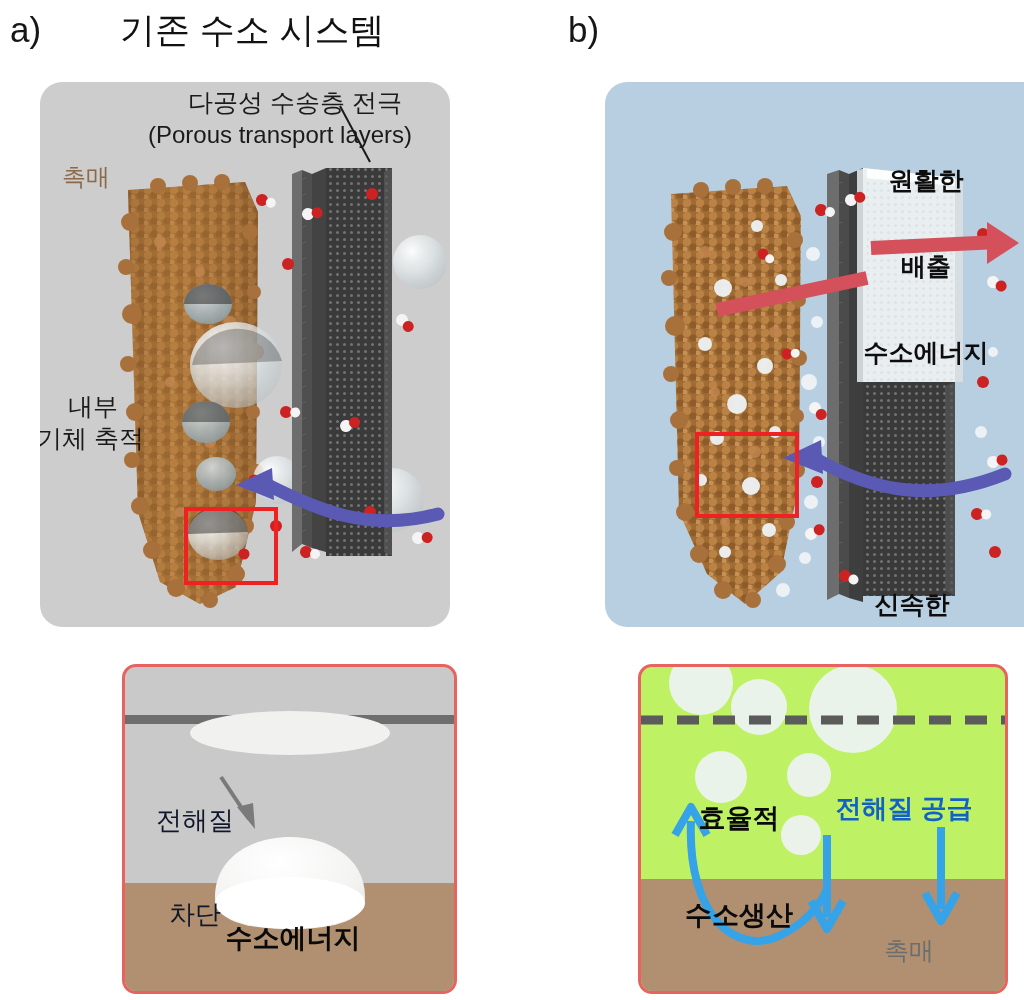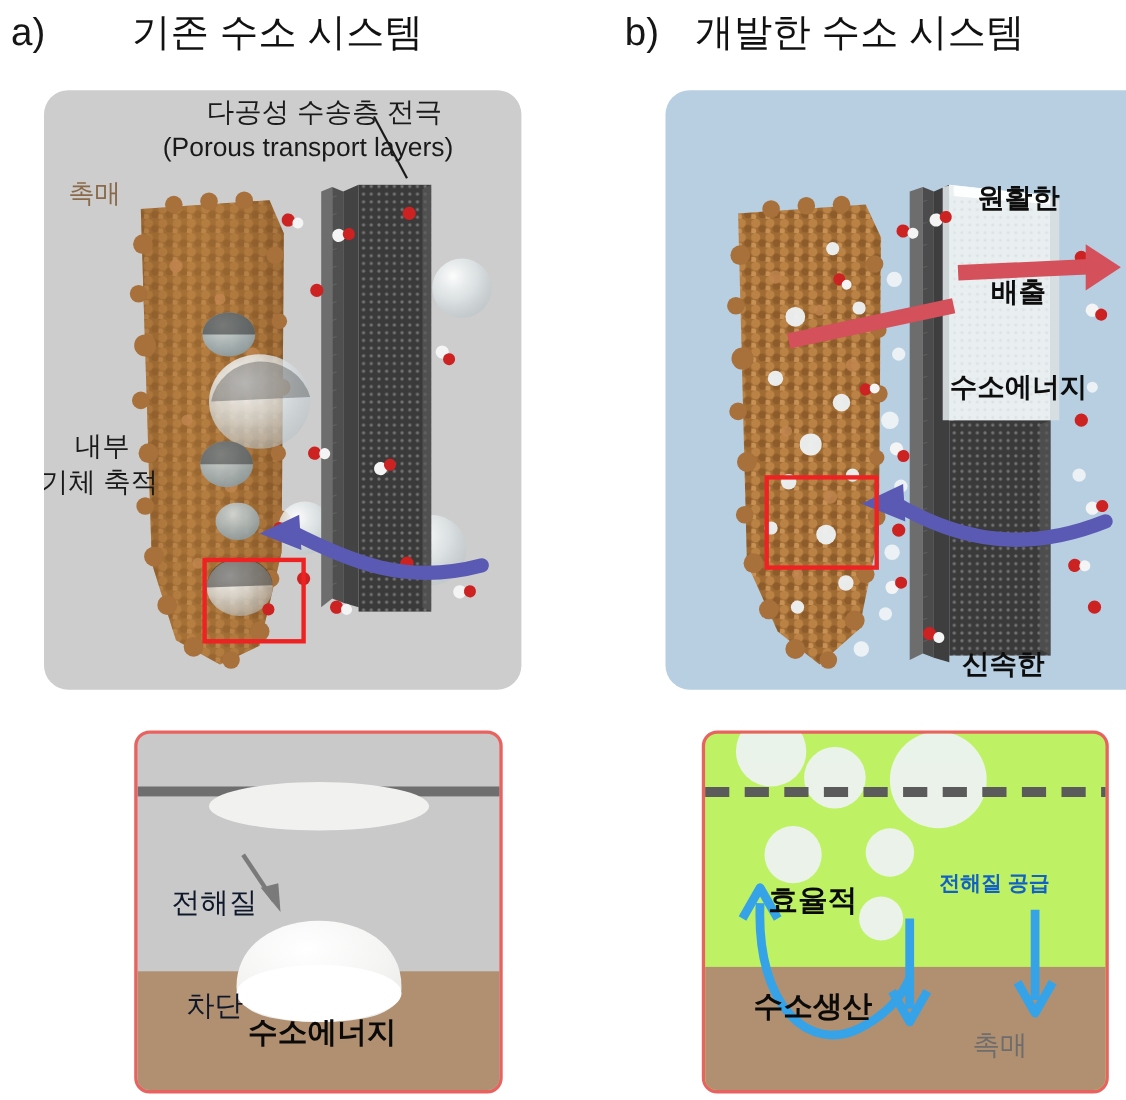--- a/index.html
+++ b/index.html
@@ -17,21 +17,21 @@
     position:absolute;font-size:35px;color:#161616;
     font-weight:400;letter-spacing:0px;line-height:1;
   }
   .panel-title{
     position:absolute;font-size:35px;color:#111111;
     font-weight:400;line-height:1;white-space:nowrap;
   }
 
   
   .scene{
-    position:absolute;border-radius:22px;overflow:hidden;padding-left:24px;
+    position:absolute;border-radius:22px;overflow:hidden;
   }
   .scene-a{left:40px;top:82px;width:410px;height:545px;background:#cdcdcd;}
   .scene-b{left:605px;top:82px;width:472px;height:545px;background:#b8cfe2;}
 
   
   .lbl{position:absolute;line-height:1.15;white-space:pre;}
   .lbl-ko{font-size:25px;color:#1a1a1a;font-weight:400;}
   .lbl-en{font-size:24px;color:#1a1a1a;font-weight:400;}
   .lbl-cat{font-size:24px;color:#8a6a4a;font-weight:400;}
   .lbl-bold{font-size:25px;color:#0d0d0d;font-weight:700;text-align:center;}
@@ -46,21 +46,21 @@
   .inset{
     position:absolute;border:3px solid #e8635f;border-radius:14px;
     overflow:hidden;box-sizing:border-box;
   }
   .inset-a{left:122px;top:664px;width:335px;height:330px;background:#c9c9c9;}
   .inset-b{left:638px;top:664px;width:370px;height:330px;background:#bef264;}
 
   .inset-lbl{position:absolute;line-height:1.2;white-space:pre;text-align:center;}
   .il-plain{font-size:26px;color:#0f172a;font-weight:400;}
   .il-bold{font-size:27px;color:#0a0a0a;font-weight:700;}
-  .il-blue{font-size:19px;color:#1162c4;font-weight:700;}
+  .il-blue{font-size:26px;color:#1162c4;font-weight:700;}
   .il-gray{font-size:25px;color:#6d6d6d;font-weight:400;}
 </style>
 </head>
 <body>
 
 <div class="fig">
 
   <div class="panel-letter" style="left:10px;top:12px;">a)</div>
   <div class="panel-title" style="left:120px;top:12px;">기존 수소 시스템</div>
 
@@ -247,21 +247,20 @@
     <div class="roi" style="left:144px;top:425px;width:86px;height:70px;"></div>
 
     <div class="lbl lbl-ko" style="left:148px;top:6px;text-align:center;">다공성 수송층 전극</div>
     <div class="lbl lbl-en" style="left:108px;top:39px;">(Porous transport layers)</div>
     <div class="lbl lbl-cat" style="left:22px;top:81px;">촉매</div>
     <div class="lbl lbl-ko" style="left:28px;top:310px;text-align:center;">내부</div>
     <div class="lbl lbl-ko" style="left:-3px;top:342px;">기체 축적</div>
   </div>
 
   <div class="panel-letter" style="left:568px;top:12px;">b)</div>
-  <div class="panel-title" style="left:632px;top:12px;">개발한 수소 시스템</div>
 
   <div class="scene scene-b">
     <svg class="arrow-svg" width="410" height="545" viewBox="0 0 410 545">
       <defs>
         <pattern id="catPatB" width="13" height="13" patternUnits="userSpaceOnUse">
           <rect width="13" height="13" fill="#a06c34"></rect>
           <circle cx="4" cy="4" r="4.1" fill="#bb8245"></circle>
           <circle cx="10" cy="9" r="3.6" fill="#8d5c2a"></circle>
           <circle cx="2" cy="11" r="2.6" fill="#c79055"></circle>
         </pattern>

